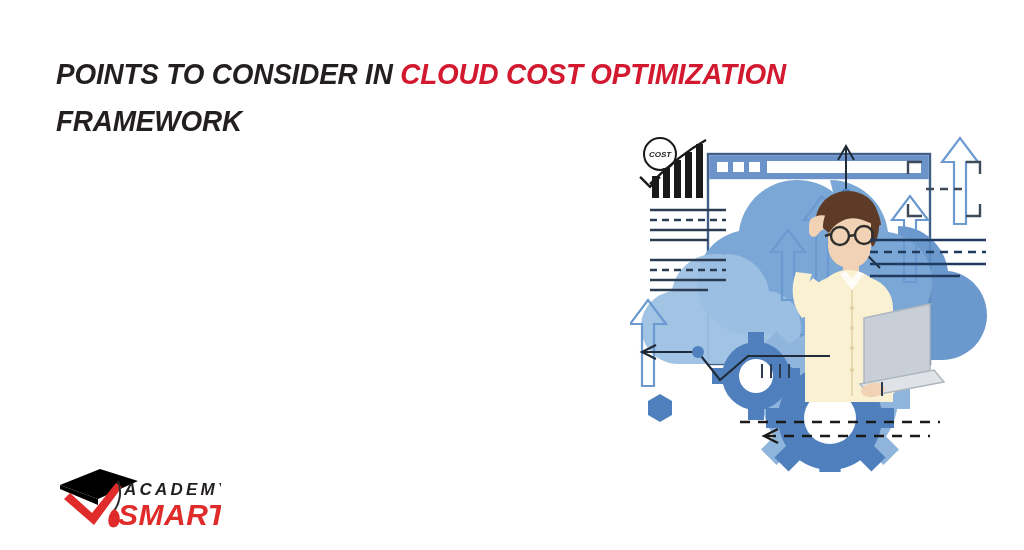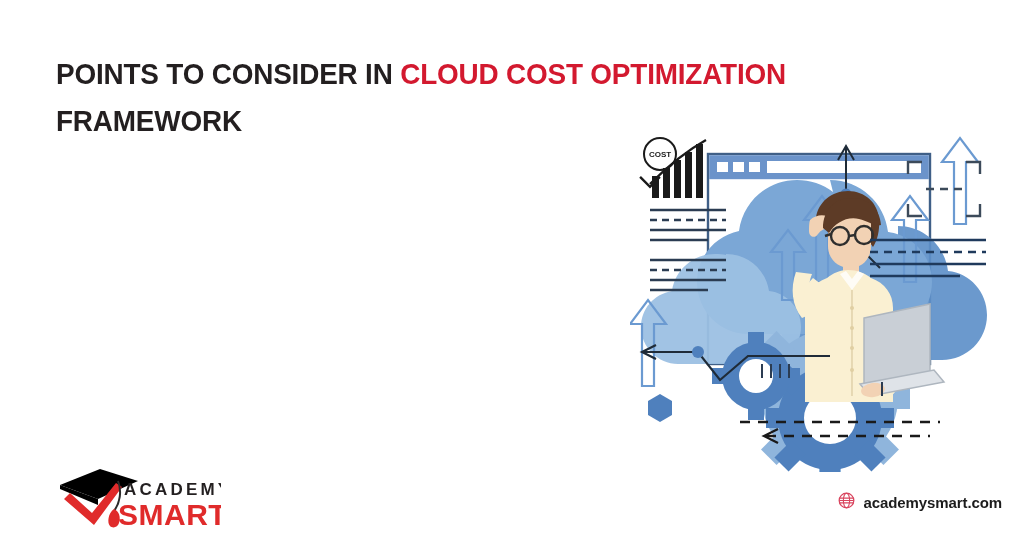--- a/index.html
+++ b/index.html
@@ -9,20 +9,21 @@
   }
   body {
     font-family: "Liberation Sans", sans-serif;
   }
   #canvas {
     position: relative;
     width: 1024px;
     height: 550px;
     background: #ffffff;
     overflow: hidden;
+    font-style: italic;
   }
 
   
   #headline {
     position: absolute;
     left: 56px;
     top: 50px;
     width: 820px;
     font-family: "Liberation Sans Narrow", "Liberation Sans", sans-serif;
     font-weight: bold;
@@ -294,24 +295,14 @@
         <path d="M62 16 C66 26 64 38 58 46" stroke="#2b2b2b" stroke-width="2" fill="none"></path>
         <path d="M58 44 c5 2 7 8 5 14 c-1 4 -6 6 -9 3 c-3 -3 -2 -13 4 -17 z" fill="#e02b2b"></path>
       </g>
 
       <text x="68" y="30" font-family="'Liberation Sans', sans-serif" font-size="17" font-weight="bold" letter-spacing="3.2" fill="#231f20">ACADEMY</text>
 
       <text x="62" y="60" font-family="'Liberation Sans', sans-serif" font-size="30" font-weight="bold" letter-spacing="0.5" fill="#e02b2b">SMART</text>
     </svg>
   </div>
 
-  <div id="site">
-    <span>
-      <svg width="17" height="17" viewBox="0 0 20 20" xmlns="http://www.w3.org/2000/svg">
-        <circle cx="10" cy="10" r="8.6" fill="none" stroke="#d9455f" stroke-width="1.5"></circle>
-        <ellipse cx="10" cy="10" rx="3.7" ry="8.6" fill="none" stroke="#d9455f" stroke-width="1.3"></ellipse>
-        <path d="M1.6 7.2 L18.4 7.2 M1.6 12.8 L18.4 12.8 M1.4 10 L18.6 10" stroke="#d9455f" stroke-width="1.3" fill="none"></path>
-      </svg>
-    </span>
-    <span class="site-label">academysmart.com</span>
-  </div>
 
 </div>
 
 </body></html>

